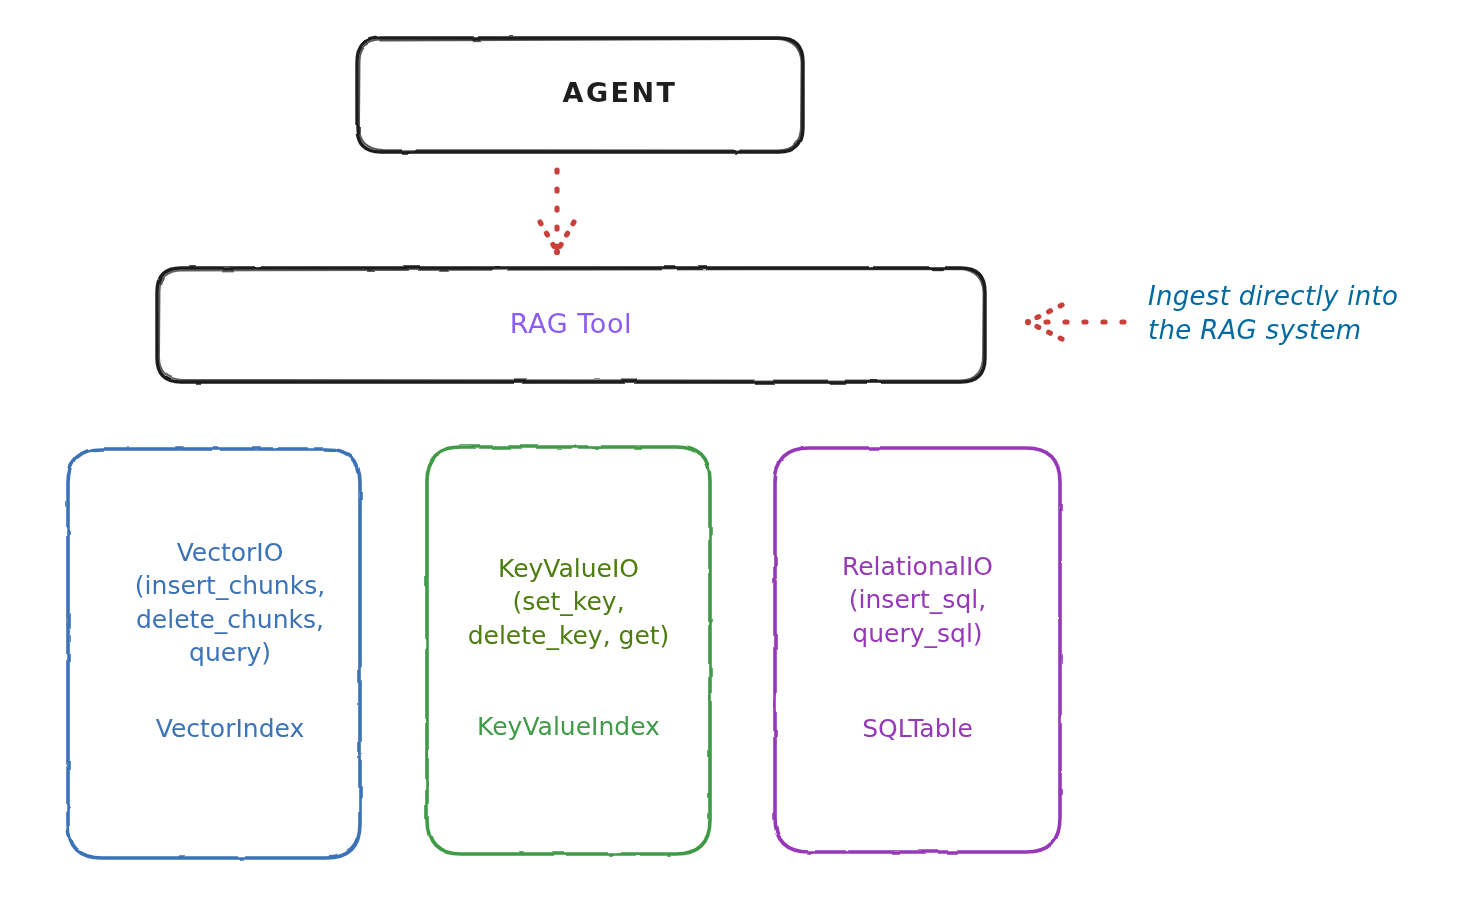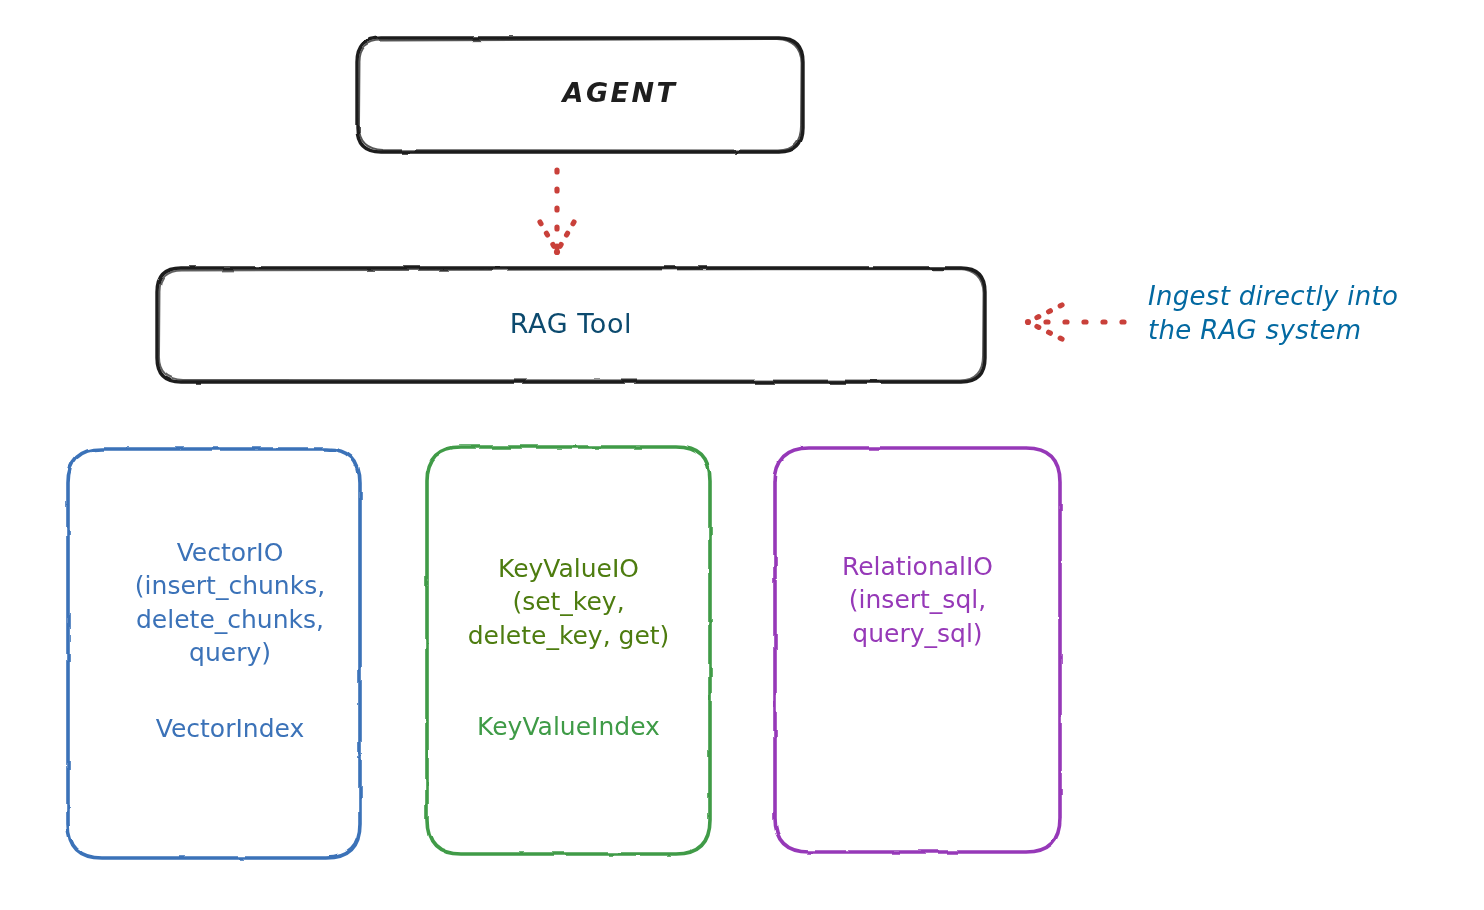--- a/index.html
+++ b/index.html
@@ -43,32 +43,31 @@
     line-height: 1.28;
     letter-spacing: 0.2px;
     user-select: none;
   }
 
   .agent-label {
     left: 357px;
     top: 76px;
     width: 526px;
     font-size: 27px;
-    font-style: italic;
     font-weight: 700;
     letter-spacing: 2.5px;
     color: #1e1e1e;
   }
 
   .ragtool-label {
     left: 157px;
     top: 307px;
     width: 828px;
     font-size: 27px;
-    color: #0c4a6e;
+    color: #8b5cf6;
     letter-spacing: 0.6px;
   }
 
   .io-block {
     position: absolute;
     text-align: center;
     font-size: 25px;
     line-height: 1.33;
     white-space: pre-line;
     user-select: none;
@@ -165,17 +164,18 @@
   <div class="io-block vector-index">VectorIndex</div>
 
   <div class="io-block kv-api">KeyValueIO
 (set_key,
 delete_key, get)</div>
   <div class="io-block kv-index">KeyValueIndex</div>
 
   <div class="io-block rel-api">RelationalIO
 (insert_sql,
 query_sql)</div>
+  <div class="io-block rel-index">SQLTable</div>
 
   <div class="annotation">Ingest directly into
 the RAG system</div>
 
 </div>
 
 </body></html>

